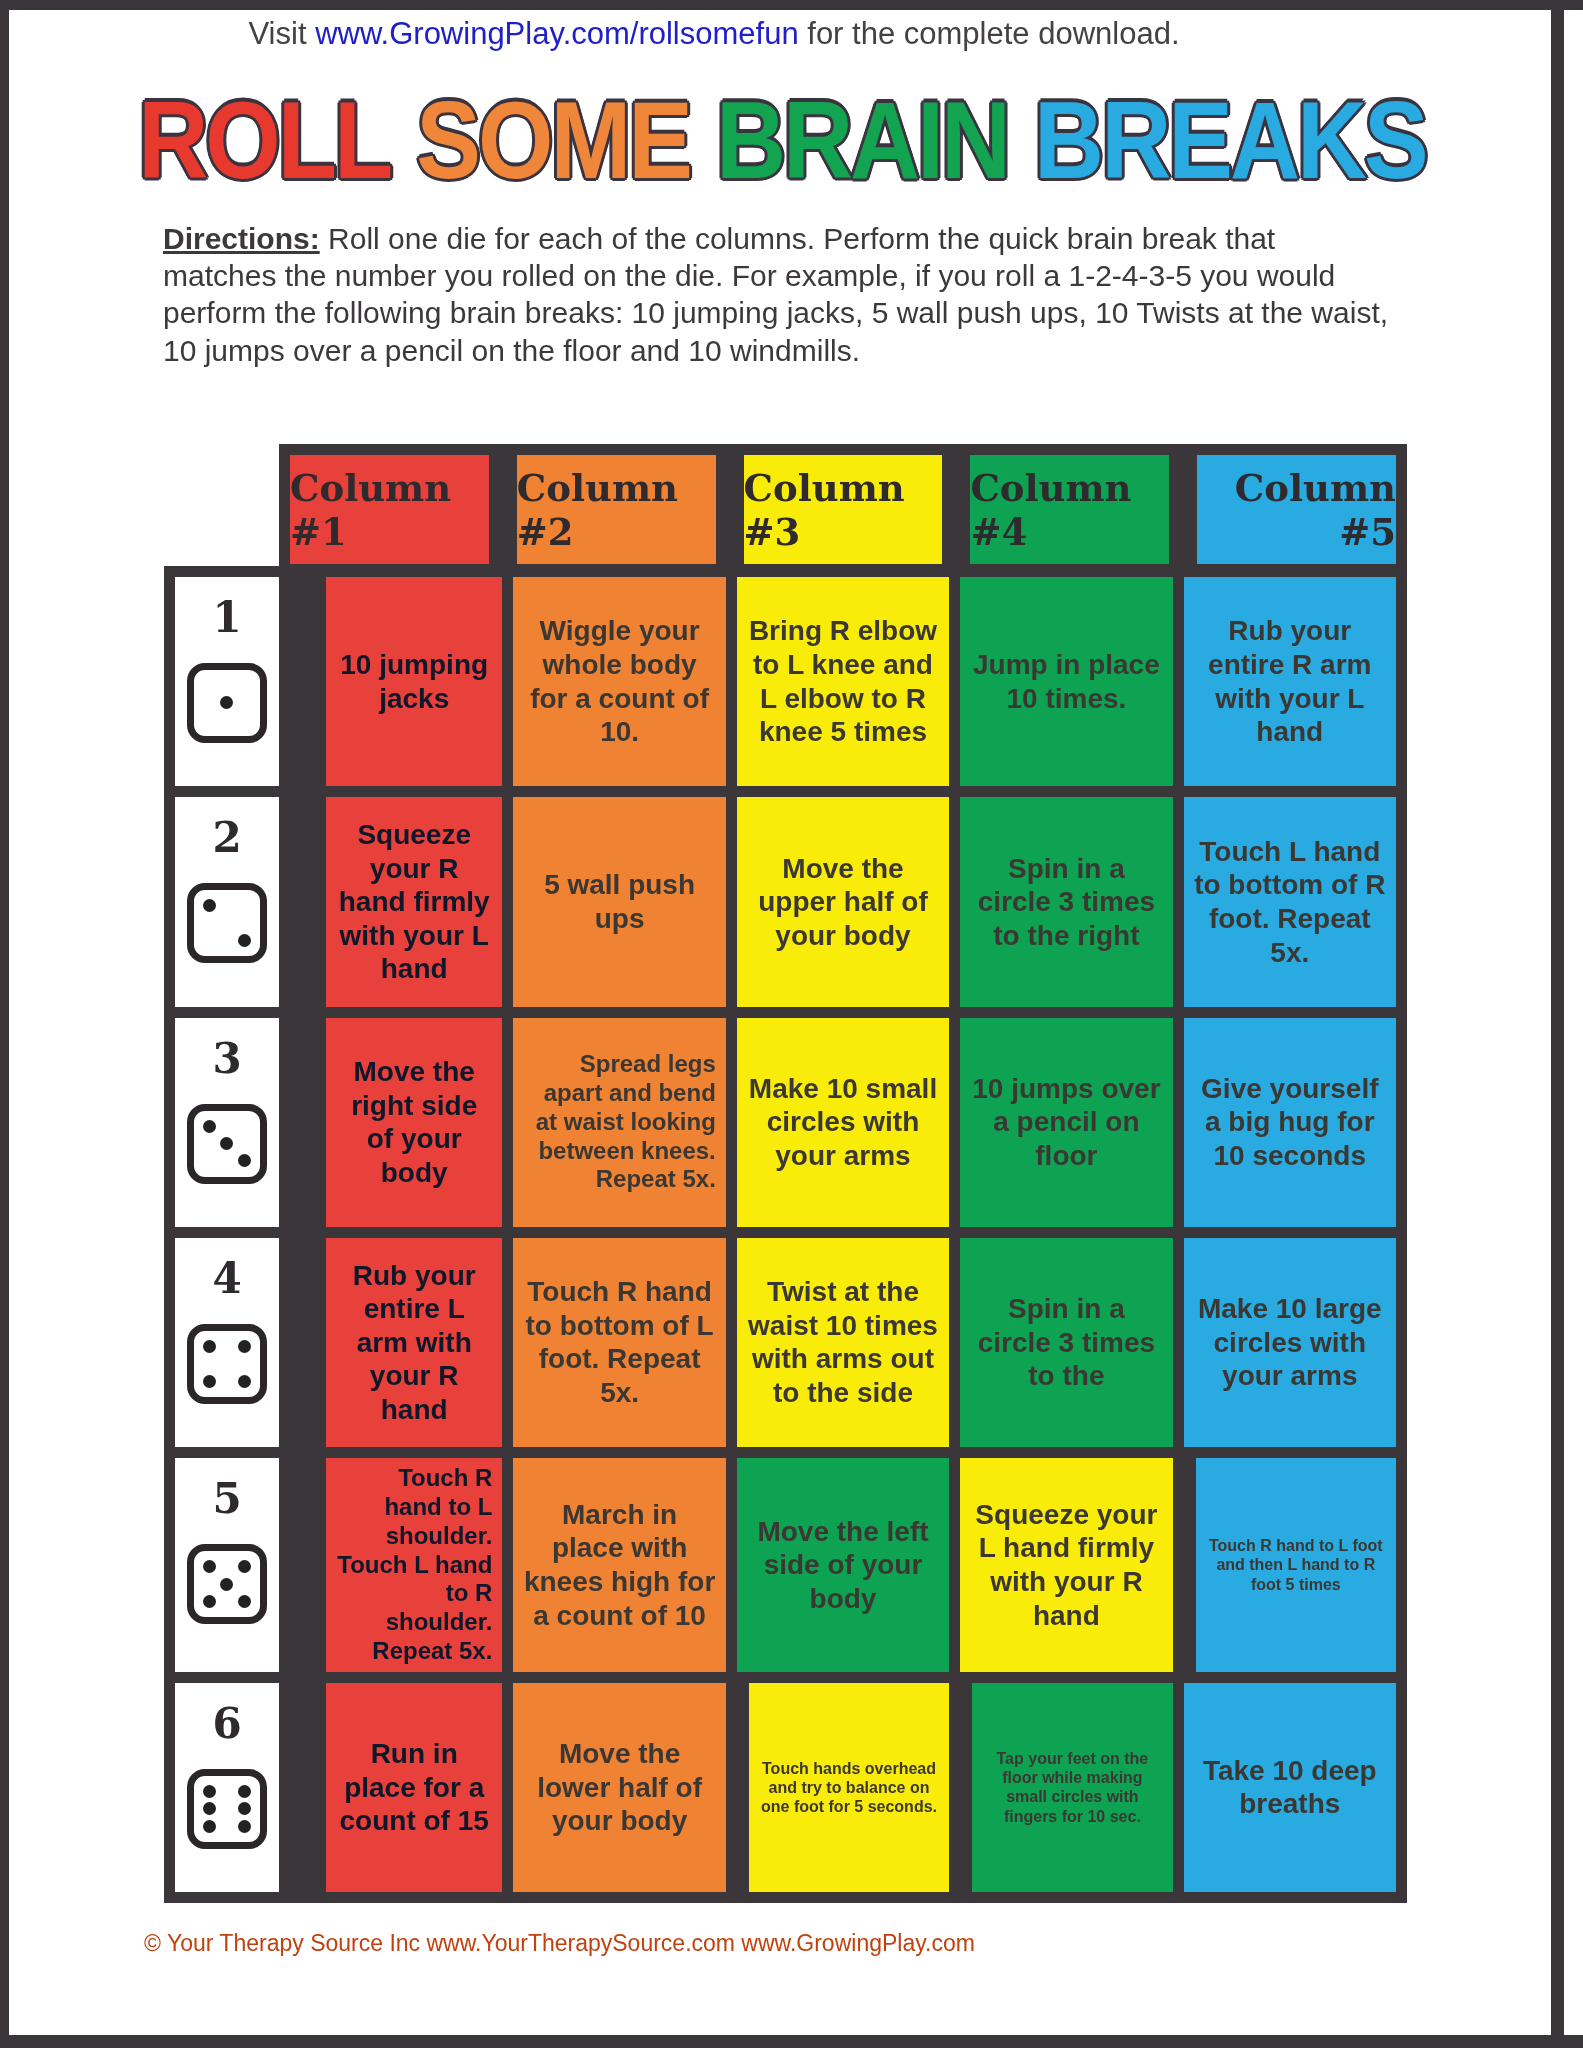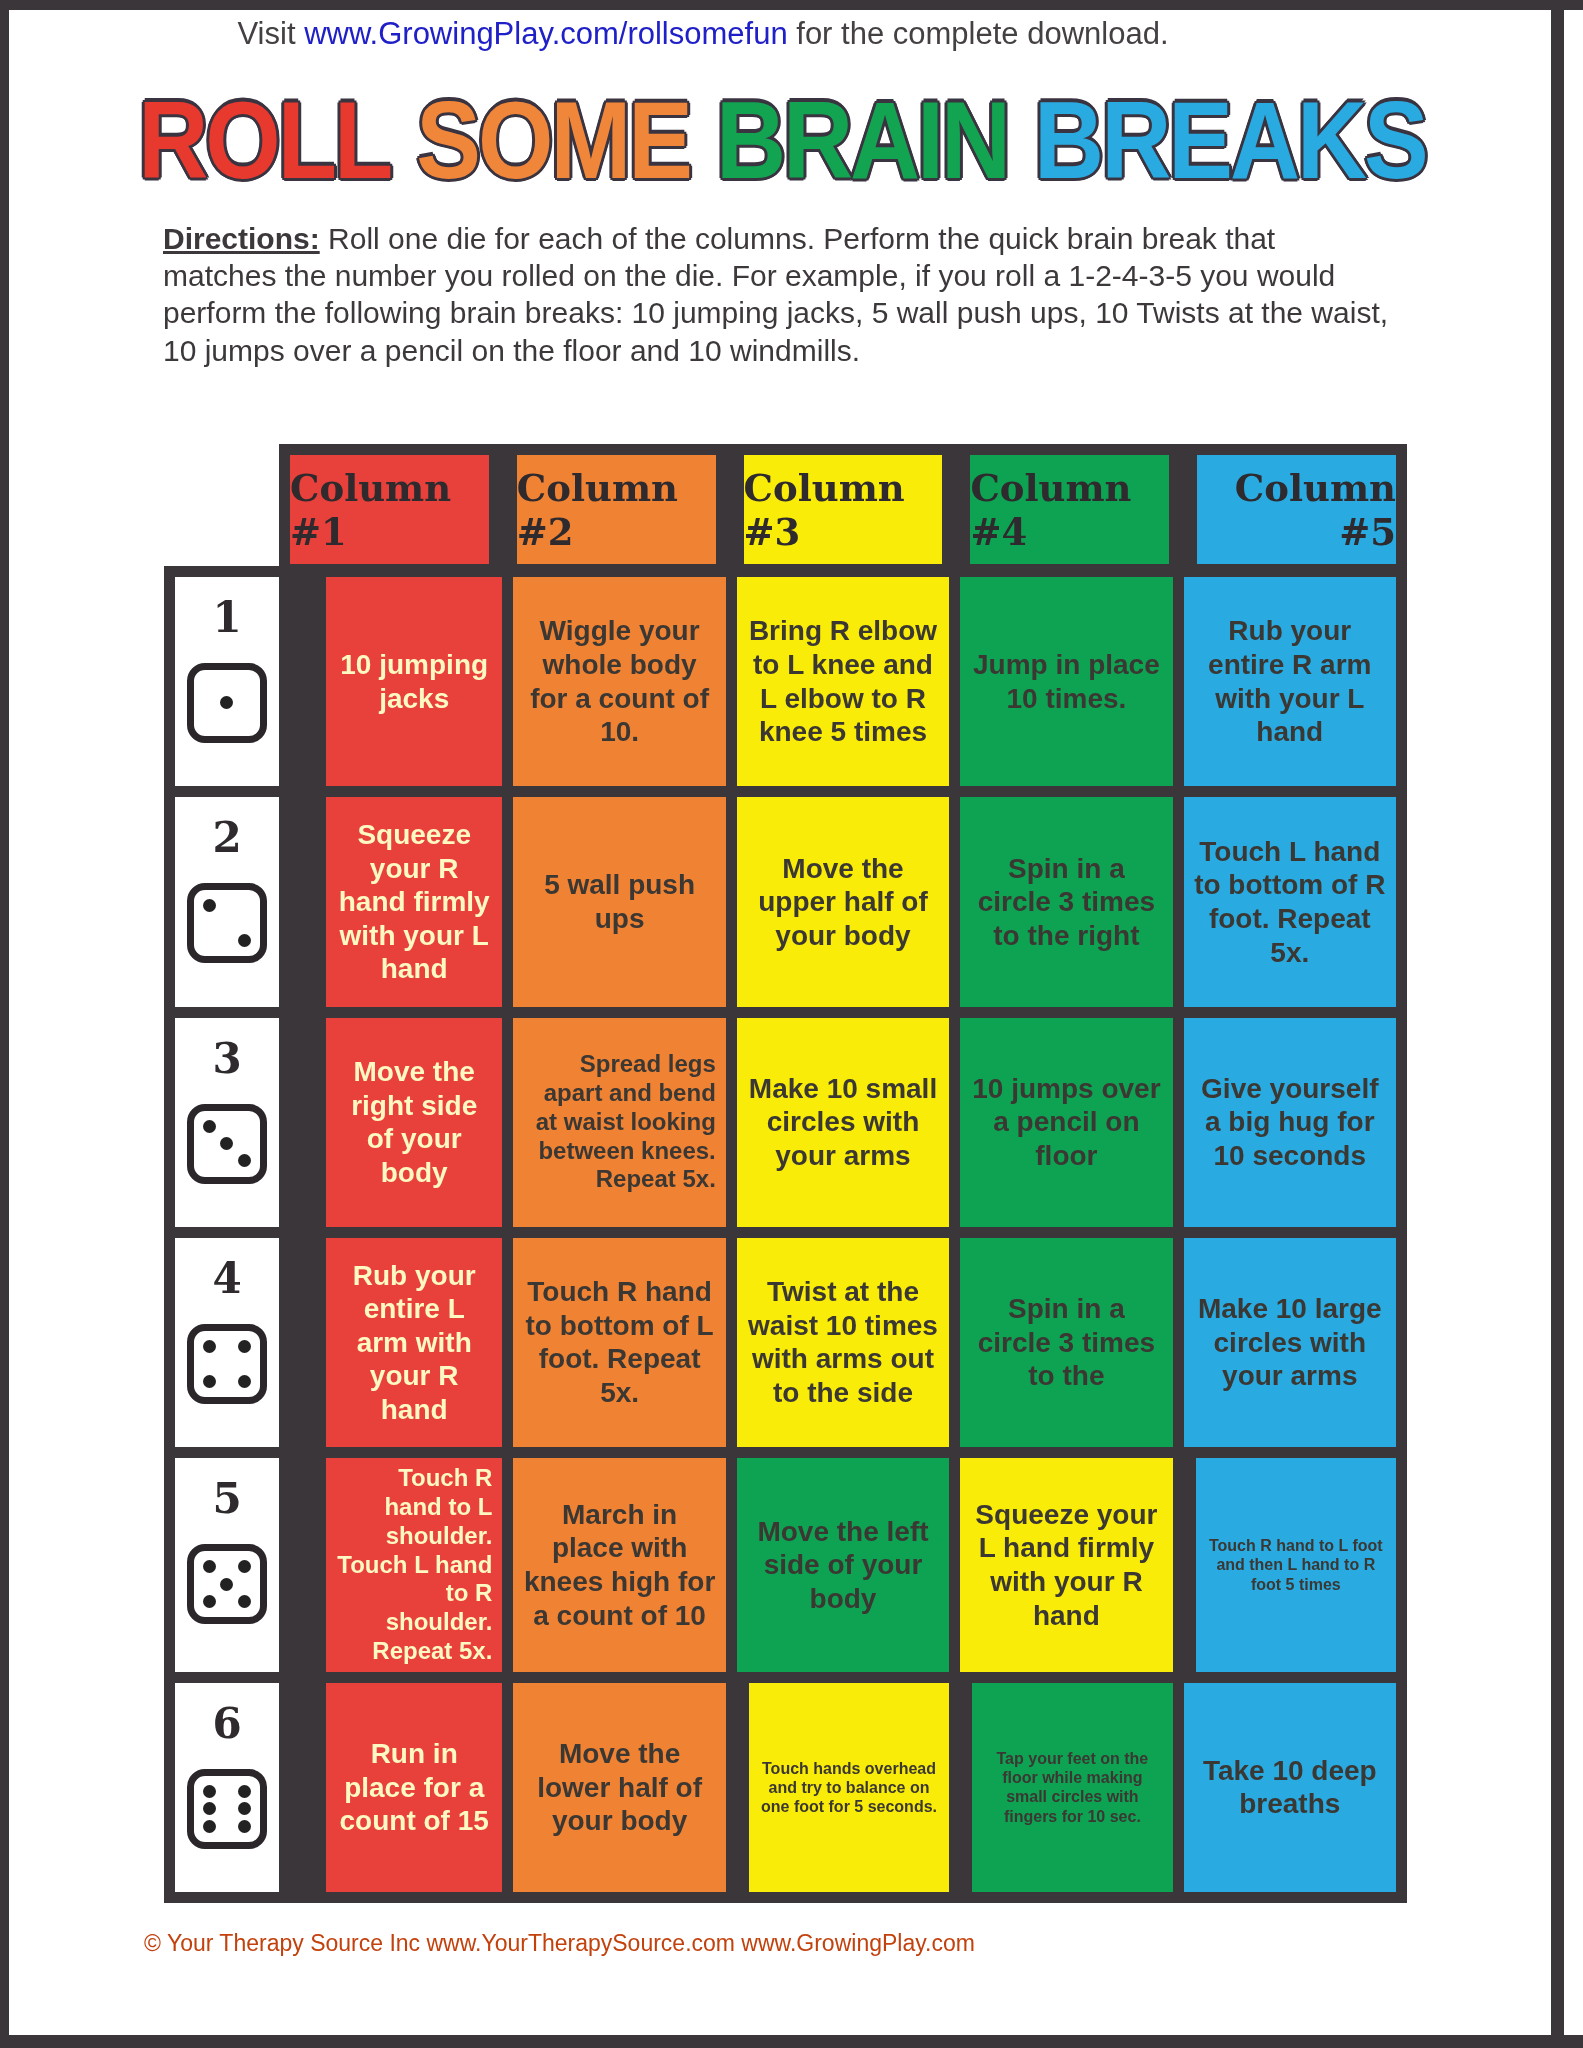--- a/index.html
+++ b/index.html
@@ -6,21 +6,21 @@
   #canvas{position:relative;width:1583px;height:2048px;background:#ffffff;overflow:hidden;
           font-family:"Liberation Sans",sans-serif;}
   
   .edge{position:absolute;background:#3a363a;}
   #edge-top{left:0;top:0;width:1583px;height:10px;}
   #edge-left{left:0;top:0;width:9px;height:2048px;}
   #edge-bottom{left:0;top:2035px;width:1583px;height:13px;}
   #edge-right{left:1551px;top:0;width:13px;height:2048px;}
 
   
-  #top-note{position:absolute;left:4px;top:16px;width:1344px;text-align:center;
+  #top-note{position:absolute;left:15px;top:16px;width:1344px;text-align:center;
             font-size:31px;color:#444044;padding-left:27px;}
   #top-note .link{color:#2020c8;}
 
   
   #title{position:absolute;left:0;top:86px;width:1564px;display:flex;justify-content:center;
          gap:26px;font-weight:800;font-size:97px;line-height:1;letter-spacing:-3px;
          transform:scaleY(1.12);transform-origin:top center;white-space:nowrap;}
   #title span{text-shadow:3px 0 #3a3340,-3px 0 #3a3340,0 3px #3a3340,0 -3px #3a3340,
               2px 2px #3a3340,-2px 2px #3a3340,2px -2px #3a3340,-2px -2px #3a3340;}
   .w-red{color:#e8392f;} .w-orange{color:#f0863a;} .w-green{color:#13a452;} .w-blue{color:#29abe2;}
@@ -41,21 +41,21 @@
   #body-grid{position:absolute;left:164px;top:566px;width:1243px;height:1337px;
              background:#3a363a;display:grid;
              grid-template-columns:104px repeat(5,1fr);
              grid-template-rows:repeat(6,1fr);
              gap:11px;padding:11px;box-sizing:border-box;}
   .bg0{background:#e8403a;} .bg1{background:#f08233;} .bg2{background:#f9ec08;}
   .bg3{background:#0ea352;} .bg4{background:#29abe2;text-align:right;}
   .cell{display:flex;align-items:center;justify-content:center;text-align:center;
         font-weight:bold;font-size:28px;line-height:1.2;color:#3b3733;
         padding:6px 10px;box-sizing:border-box;}
-  .cell.bg0{color:#fef9c3;margin-left:36px;}
+  .cell.bg0{color:#0f172a;margin-left:36px;}
   .cell.sm{font-size:24px;text-align:right;} .cell.md{font-size:16px;margin-left:12px;}
 
   
   .dcell{background:#ffffff;display:flex;flex-direction:column;align-items:center;
          padding-top:20px;box-sizing:border-box;gap:24px;}
   .dnum{font-family:"DejaVu Serif",serif;font-weight:bold;font-size:42px;color:#2e2a2e;line-height:1;}
   .die{width:80px;height:80px;background:#ffffff;border:7px solid #2a262a;border-radius:18px;
        box-sizing:border-box;display:grid;grid-template-columns:repeat(3,1fr);
        grid-template-rows:repeat(3,1fr);padding:7px;}
   .pip{width:13px;height:13px;border-radius:50%;background:#222;place-self:center;}

